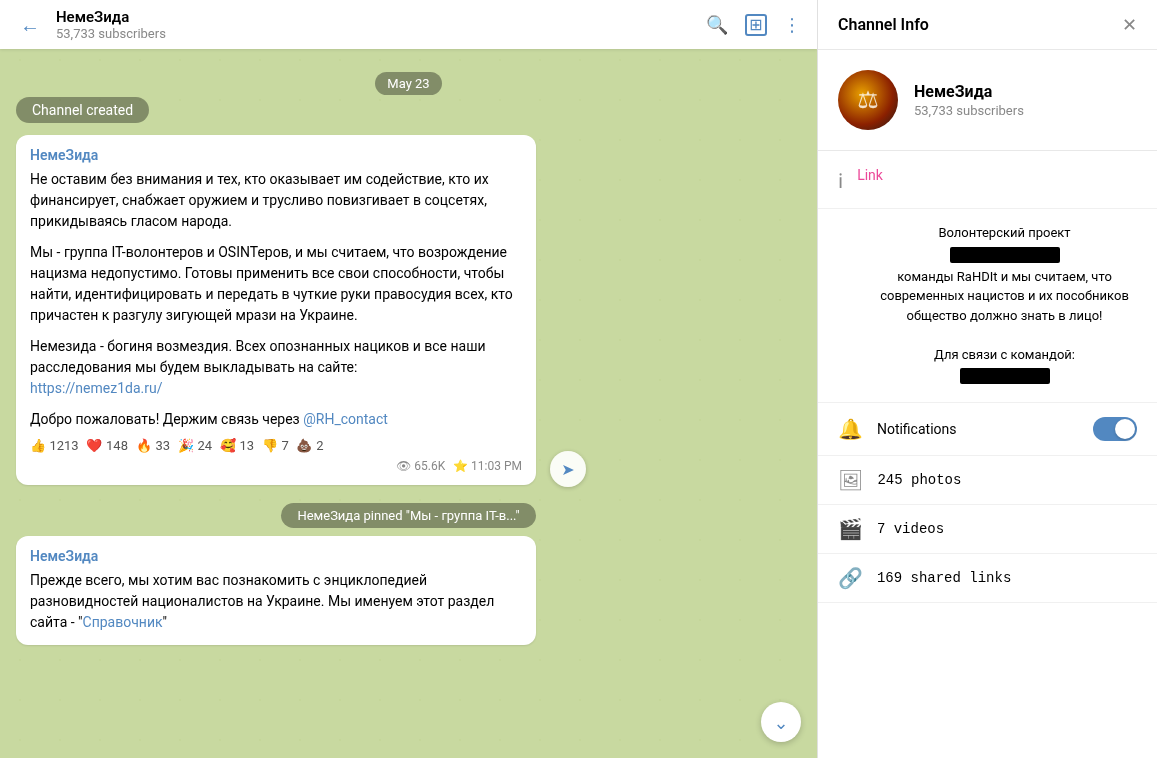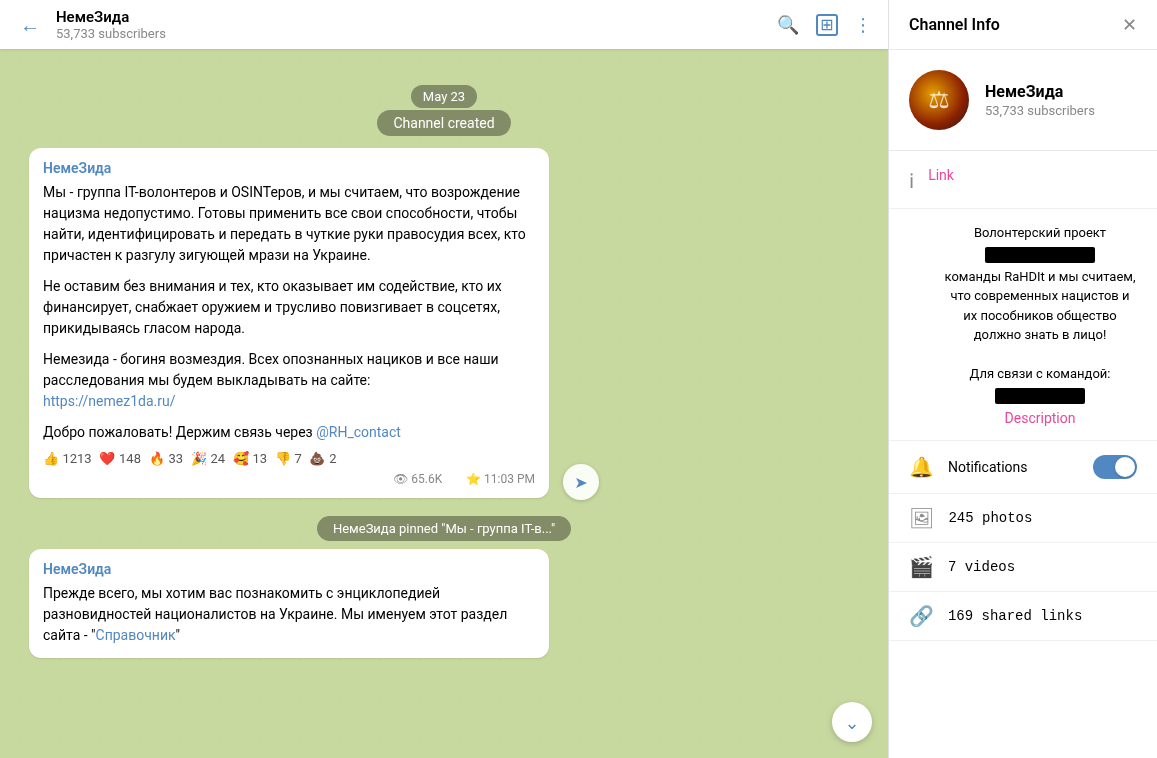--- a/index.html
+++ b/index.html
@@ -50,41 +50,40 @@
     .chat-header-title { font-weight: 600; font-size: 15px; color: #000; }
     .chat-header-sub { font-size: 13px; color: #888; }
 
     .header-icons { display: flex; gap: 16px; align-items: center; }
     .header-icon { color: #5288c1; font-size: 18px; cursor: pointer; }
 
     
     .chat-messages {
       flex: 1;
       overflow-y: auto;
-      padding: 29px;
+      padding: 16px;
       position: relative;
       z-index: 1;
     }
 
     
     .date-badge {
       text-align: center;
       margin: 8px 0;
     }
     .date-badge span {
       background: rgba(0,0,0,0.35);
       color: #fff;
       border-radius: 12px;
       padding: 4px 12px;
       font-size: 13px;
     }
 
     
     .channel-created-badge {
-      text-align: center;
       margin: 2px 0 16px;
     }
     .channel-created-badge span {
       background: rgba(0,0,0,0.35);
       color: #fff;
       border-radius: 16px;
       padding: 5px 16px;
       font-size: 14px;
     }
 
@@ -127,21 +126,21 @@
     .reaction {
       font-size: 13px;
       color: #555;
     }
 
     
     .message-footer {
       display: flex;
       align-items: center;
       justify-content: flex-end;
-      gap: 24px;
+      gap: 8px;
       margin-top: 6px;
     }
     .message-views { font-size: 12px; color: #888; }
     .message-time { font-size: 12px; color: #888; }
 
     
     .forward-btn {
       position: absolute;
       right: -50px;
       bottom: 10px;
@@ -185,21 +184,21 @@
       justify-content: center;
       cursor: pointer;
       box-shadow: 0 2px 6px rgba(0,0,0,0.2);
       color: #5288c1;
       font-size: 18px;
       z-index: 5;
     }
 
     
     .info-panel {
-      width: 269px;
+      width: 340px;
       background: #fff;
       border-left: 1px solid #e0e0e0;
       display: flex;
       flex-direction: column;
       overflow-y: auto;
     }
 
     .info-header {
       padding: 14px 20px;
       display: flex;
@@ -371,22 +370,22 @@
     
     <div class="channel-created-badge">
       <span>Channel created</span>
     </div>
 
     
     <div style="position:relative; display:inline-block; max-width:530px;">
       <div class="message-bubble">
         <div class="message-sender">НемеЗида</div>
         <div class="message-text">
+          <p>Не оставим без внимания и тех, кто оказывает им содействие, кто их финансирует, снабжает оружием и трусливо повизгивает в соцсетях, прикидываясь гласом народа.</p>
           <p>Мы - группа IT-волонтеров и OSINTeров, и мы считаем, что возрождение нацизма недопустимо. Готовы применить все свои способности, чтобы найти, идентифицировать и передать в чуткие руки правосудия всех, кто причастен к разгулу зигующей мрази на Украине.</p>
-          <p>Не оставим без внимания и тех, кто оказывает им содействие, кто их финансирует, снабжает оружием и трусливо повизгивает в соцсетях, прикидываясь гласом народа.</p>
           <p>Немезида - богиня возмездия. Всех опознанных нациков и все наши расследования мы будем выкладывать на сайте:<br>
           <a class="message-link" href="#">https://nemez1da.ru/</a></p>
           <p>Добро пожаловать! Держим связь через <a class="message-link" href="#">@RH_contact</a></p>
         </div>
         <div class="message-reactions">
           <span class="reaction">👍 1213</span>
           <span class="reaction">❤️ 148</span>
           <span class="reaction">🔥 33</span>
           <span class="reaction">🎉 24</span>
           <span class="reaction">🥰 13</span>
@@ -447,21 +446,20 @@
   <div class="info-section">
     <div class="info-section-content" style="margin-left:34px;text-align:center;">
       <div class="info-description">
         <span>Волонтерский проект</span><br>
         <span class="redacted" style="width:110px; height:16px; margin:4px 0; display:inline-block;">&nbsp;</span><br>
         <span>команды RaHDIt и мы считаем, что современных нацистов и их пособников общество должно знать в лицо!</span><br>
         <br>
         <span>Для связи с командой:</span><br>
         <span class="redacted" style="width:90px; height:16px; margin:4px 0; display:inline-block;">&nbsp;</span>
       </div>
-      <div class="info-section-label">Description</div>
     </div>
   </div>
 
   <div class="notifications-row">
     <span class="notif-icon">🔔</span>
     <span class="notif-label">Notifications</span>
     <div class="toggle"></div>
   </div>
 
   <div class="media-row">

